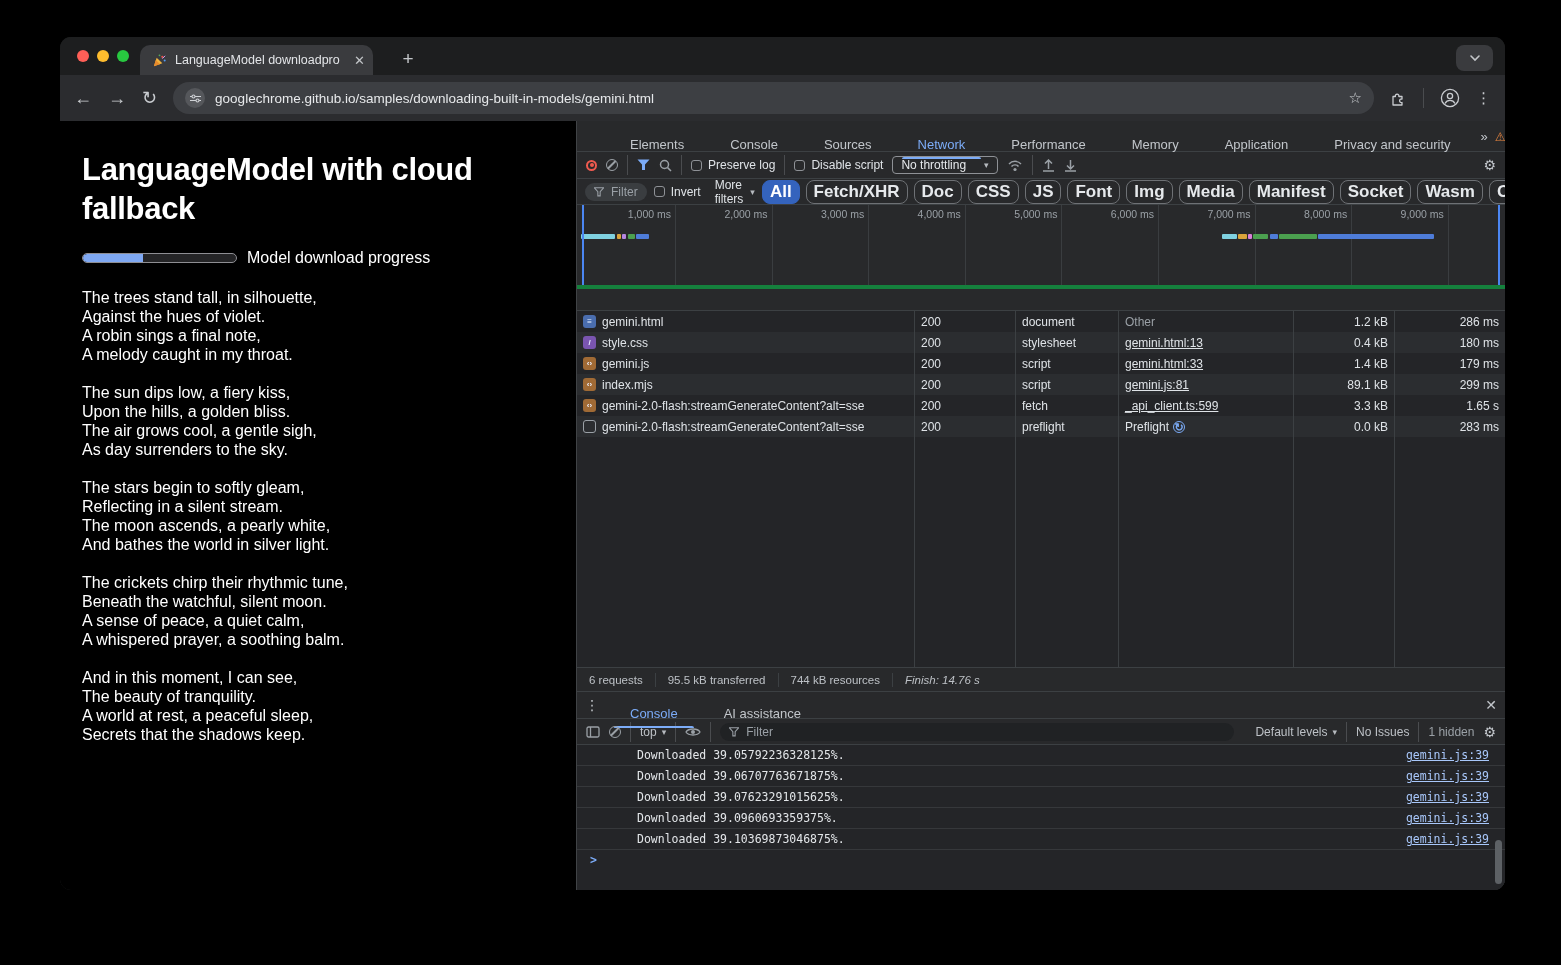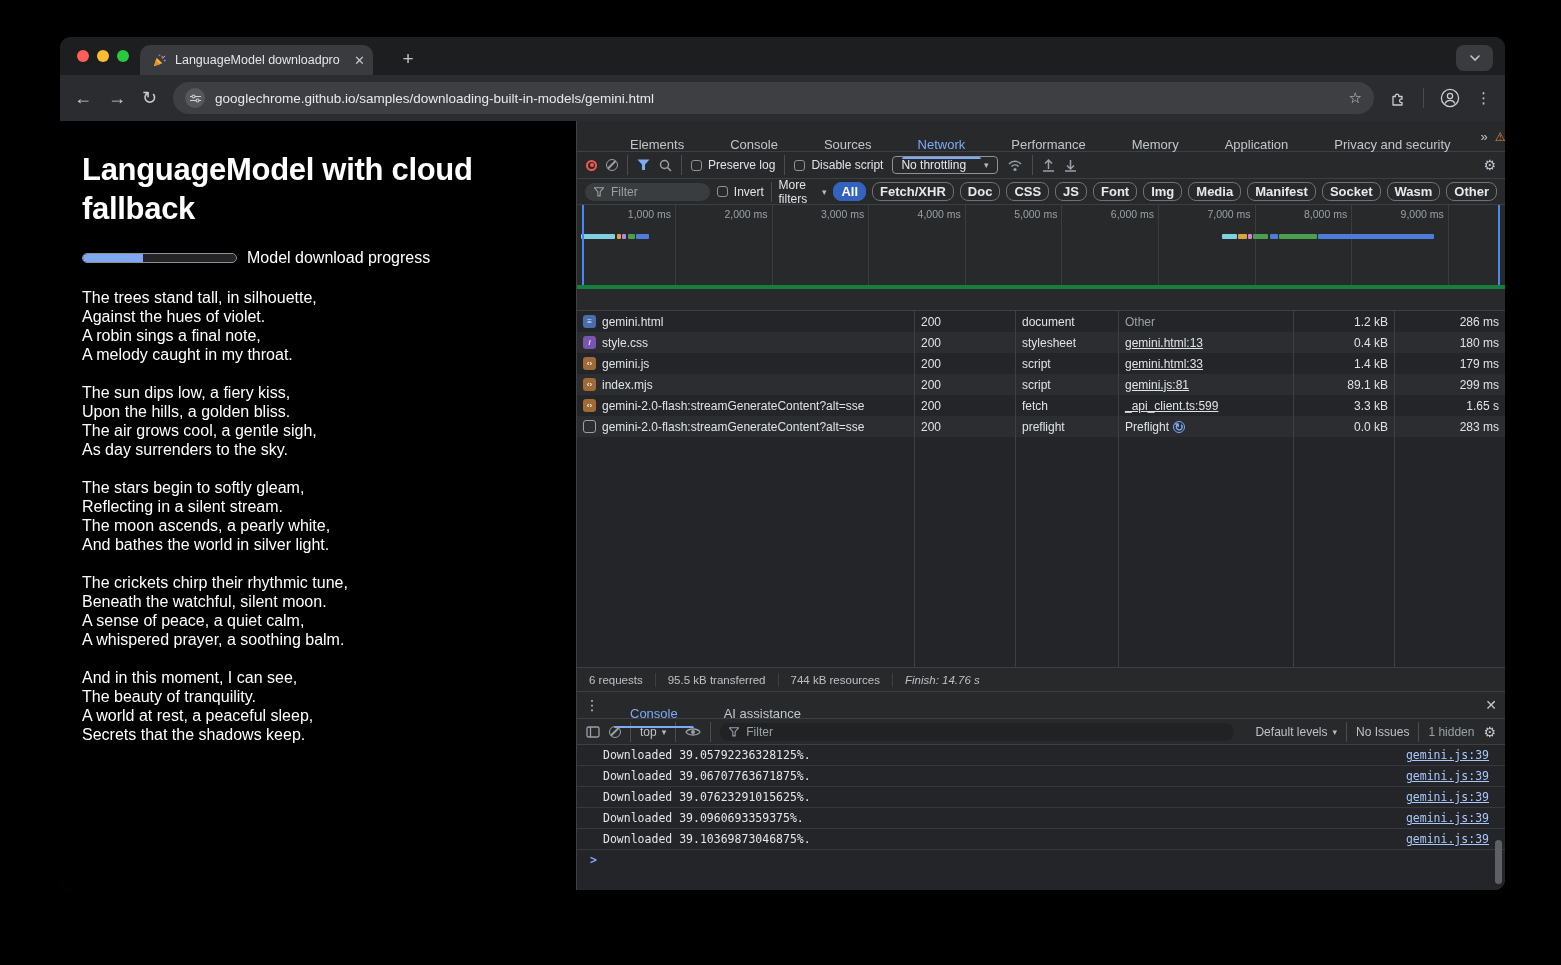--- a/index.html
+++ b/index.html
@@ -63,21 +63,21 @@
   .icon-clear::after { content:""; position:absolute; left:-1px; top:4px; width:11px; height:1.5px; background:#9aa0a6; transform:rotate(-45deg); }
   .cb { width:11px; height:11px; border:1.5px solid #8e9196; border-radius:3px; display:inline-block; flex:none; }
   .cbrow { display:flex; align-items:center; gap:6px; }
   .throttle { display:flex; align-items:center; gap:18px; border:1px solid #8e9196; border-radius:4px; padding:1px 8px; font-size:12px; color:#e6e9ec; }
   .caret { font-size:9px; color:#b6babf; }
   .spacer { flex:1; }
 
   .dt-filterbar { height:26px; border-bottom:1px solid #3c4043; display:flex; align-items:center; padding:0 8px; gap:7px; font-size:12px; flex:none; }
   .filter-pill { width:176px; height:18px; border-radius:9px; background:#3a3d40; display:flex; align-items:center; gap:7px; padding:0 9px; color:#9aa0a6; }
   .c-filter-pill { flex:1; height:18px; border-radius:9px; background:#202224; display:flex; align-items:center; gap:7px; padding:0 9px; color:#9aa0a6; margin-right:12px; }
-  .chip { border:1px solid #6e7175; border-radius:8px; padding:1px 7px; font-size:13px; font-weight:700; color:#e6e9ec; white-space:nowrap; }
+  .chip { border:1px solid #6e7175; border-radius:8px; padding:1px 7px; font-size:17px; font-weight:700; color:#e6e9ec; white-space:nowrap; }
   .chip.active { background:#3463bd; border-color:#3463bd; color:#fff; }
   .chips { display:flex; gap:6px; align-items:center; }
 
   .dt-overview { height:84px; border-bottom:4px solid #15803d; position:relative; overflow:hidden; flex:none; }
   .tl-grid { position:absolute; top:0; bottom:0; width:1px; background:#3a3d40; }
   .tl-label { position:absolute; top:3px; width:88px; text-align:right; font-size:10.5px; color:#9aa0a6; }
   .tl-seg { position:absolute; top:29px; height:5px; border-radius:1px; }
   .tl-marker { position:absolute; top:0; bottom:0; width:2px; background:#4b86f2; }
 
   .dt-table { flex:1; display:flex; flex-direction:column; background:#242528; font-size:12px; min-height:0; }
@@ -106,21 +106,21 @@
   .dt-summary { height:24px; border-top:1px solid #3c4043; background:#28292b; display:flex; align-items:center; font-size:11.5px; color:#bdc1c6; flex:none; }
   .sum-item { padding:0 12px; border-right:1px solid #3c4043; line-height:14px; }
   .sum-item:last-child { border-right:none;font-style:italic; }
 
   .dt-console { height:199px; border-top:1px solid #3c4043; background:#28292b; display:flex; flex-direction:column; flex:none; }
   .c-tabs { height:27px; border-bottom:1px solid #3c4043; display:flex; align-items:center; padding:0 8px; flex:none; }
   .c-toolbar { height:26px; border-bottom:1px solid #3c4043; display:flex; align-items:center; gap:9px; padding:0 9px; font-size:12px; flex:none; }
   .c-label { color:#bdc1c6; display:flex; align-items:center; gap:5px; white-space:nowrap; }
   .c-msgs { flex:1; background:#242528; font-family:"DejaVu Sans Mono", monospace; font-size:11.5px; color:#e3e6e9; position:relative; overflow:hidden; }
   .c-row { height:21px; display:flex; align-items:center; padding:0 16px 0 26px; border-bottom:1px solid #36383b; }
-  .c-row .txt { flex:1; }
+  .c-row .txt { flex:1;margin-left:34px; }
   .c-link { color:#a8c7fa; text-decoration:underline; }
   .c-prompt { height:20px; display:flex; align-items:center; padding-left:13px; color:#7cacf8; font-weight:700; }
   .c-scroll { position:absolute; right:3px; bottom:6px; width:7px; height:44px; border-radius:4px; background:#5d6165; }
 
   svg { display:block; }
 </style>
 </head>
 <body>
 
 <div class="stage">

